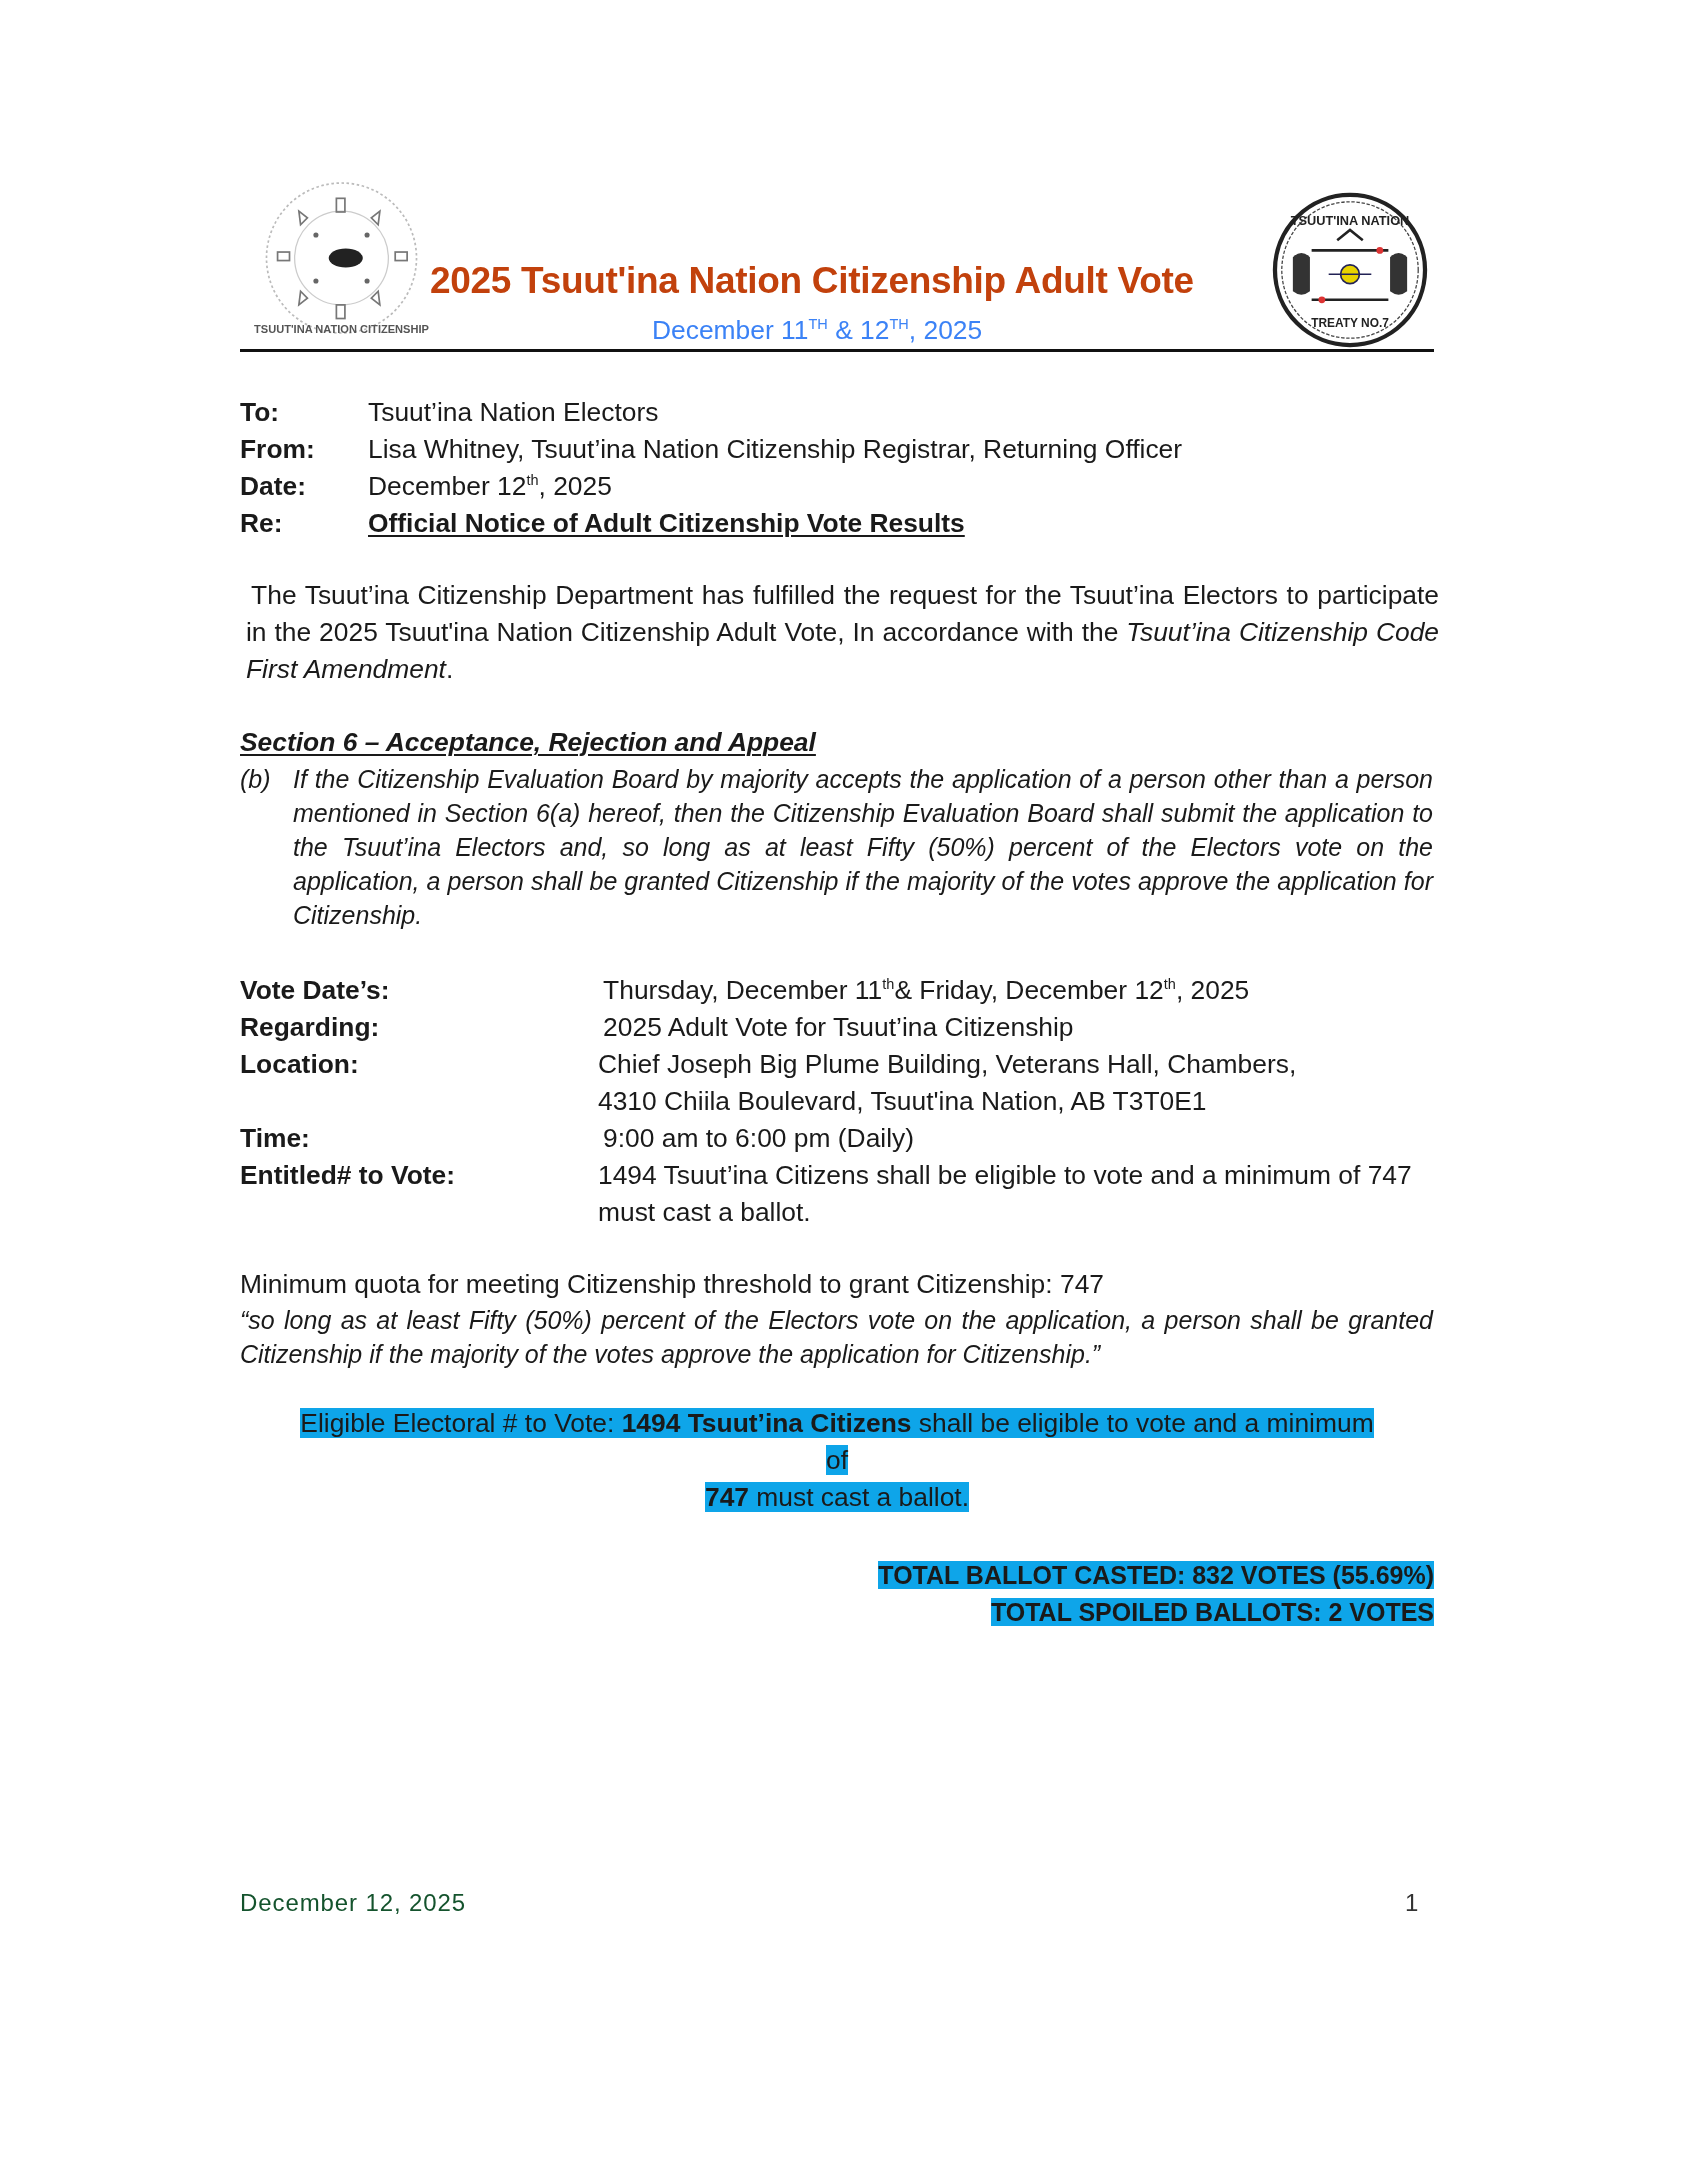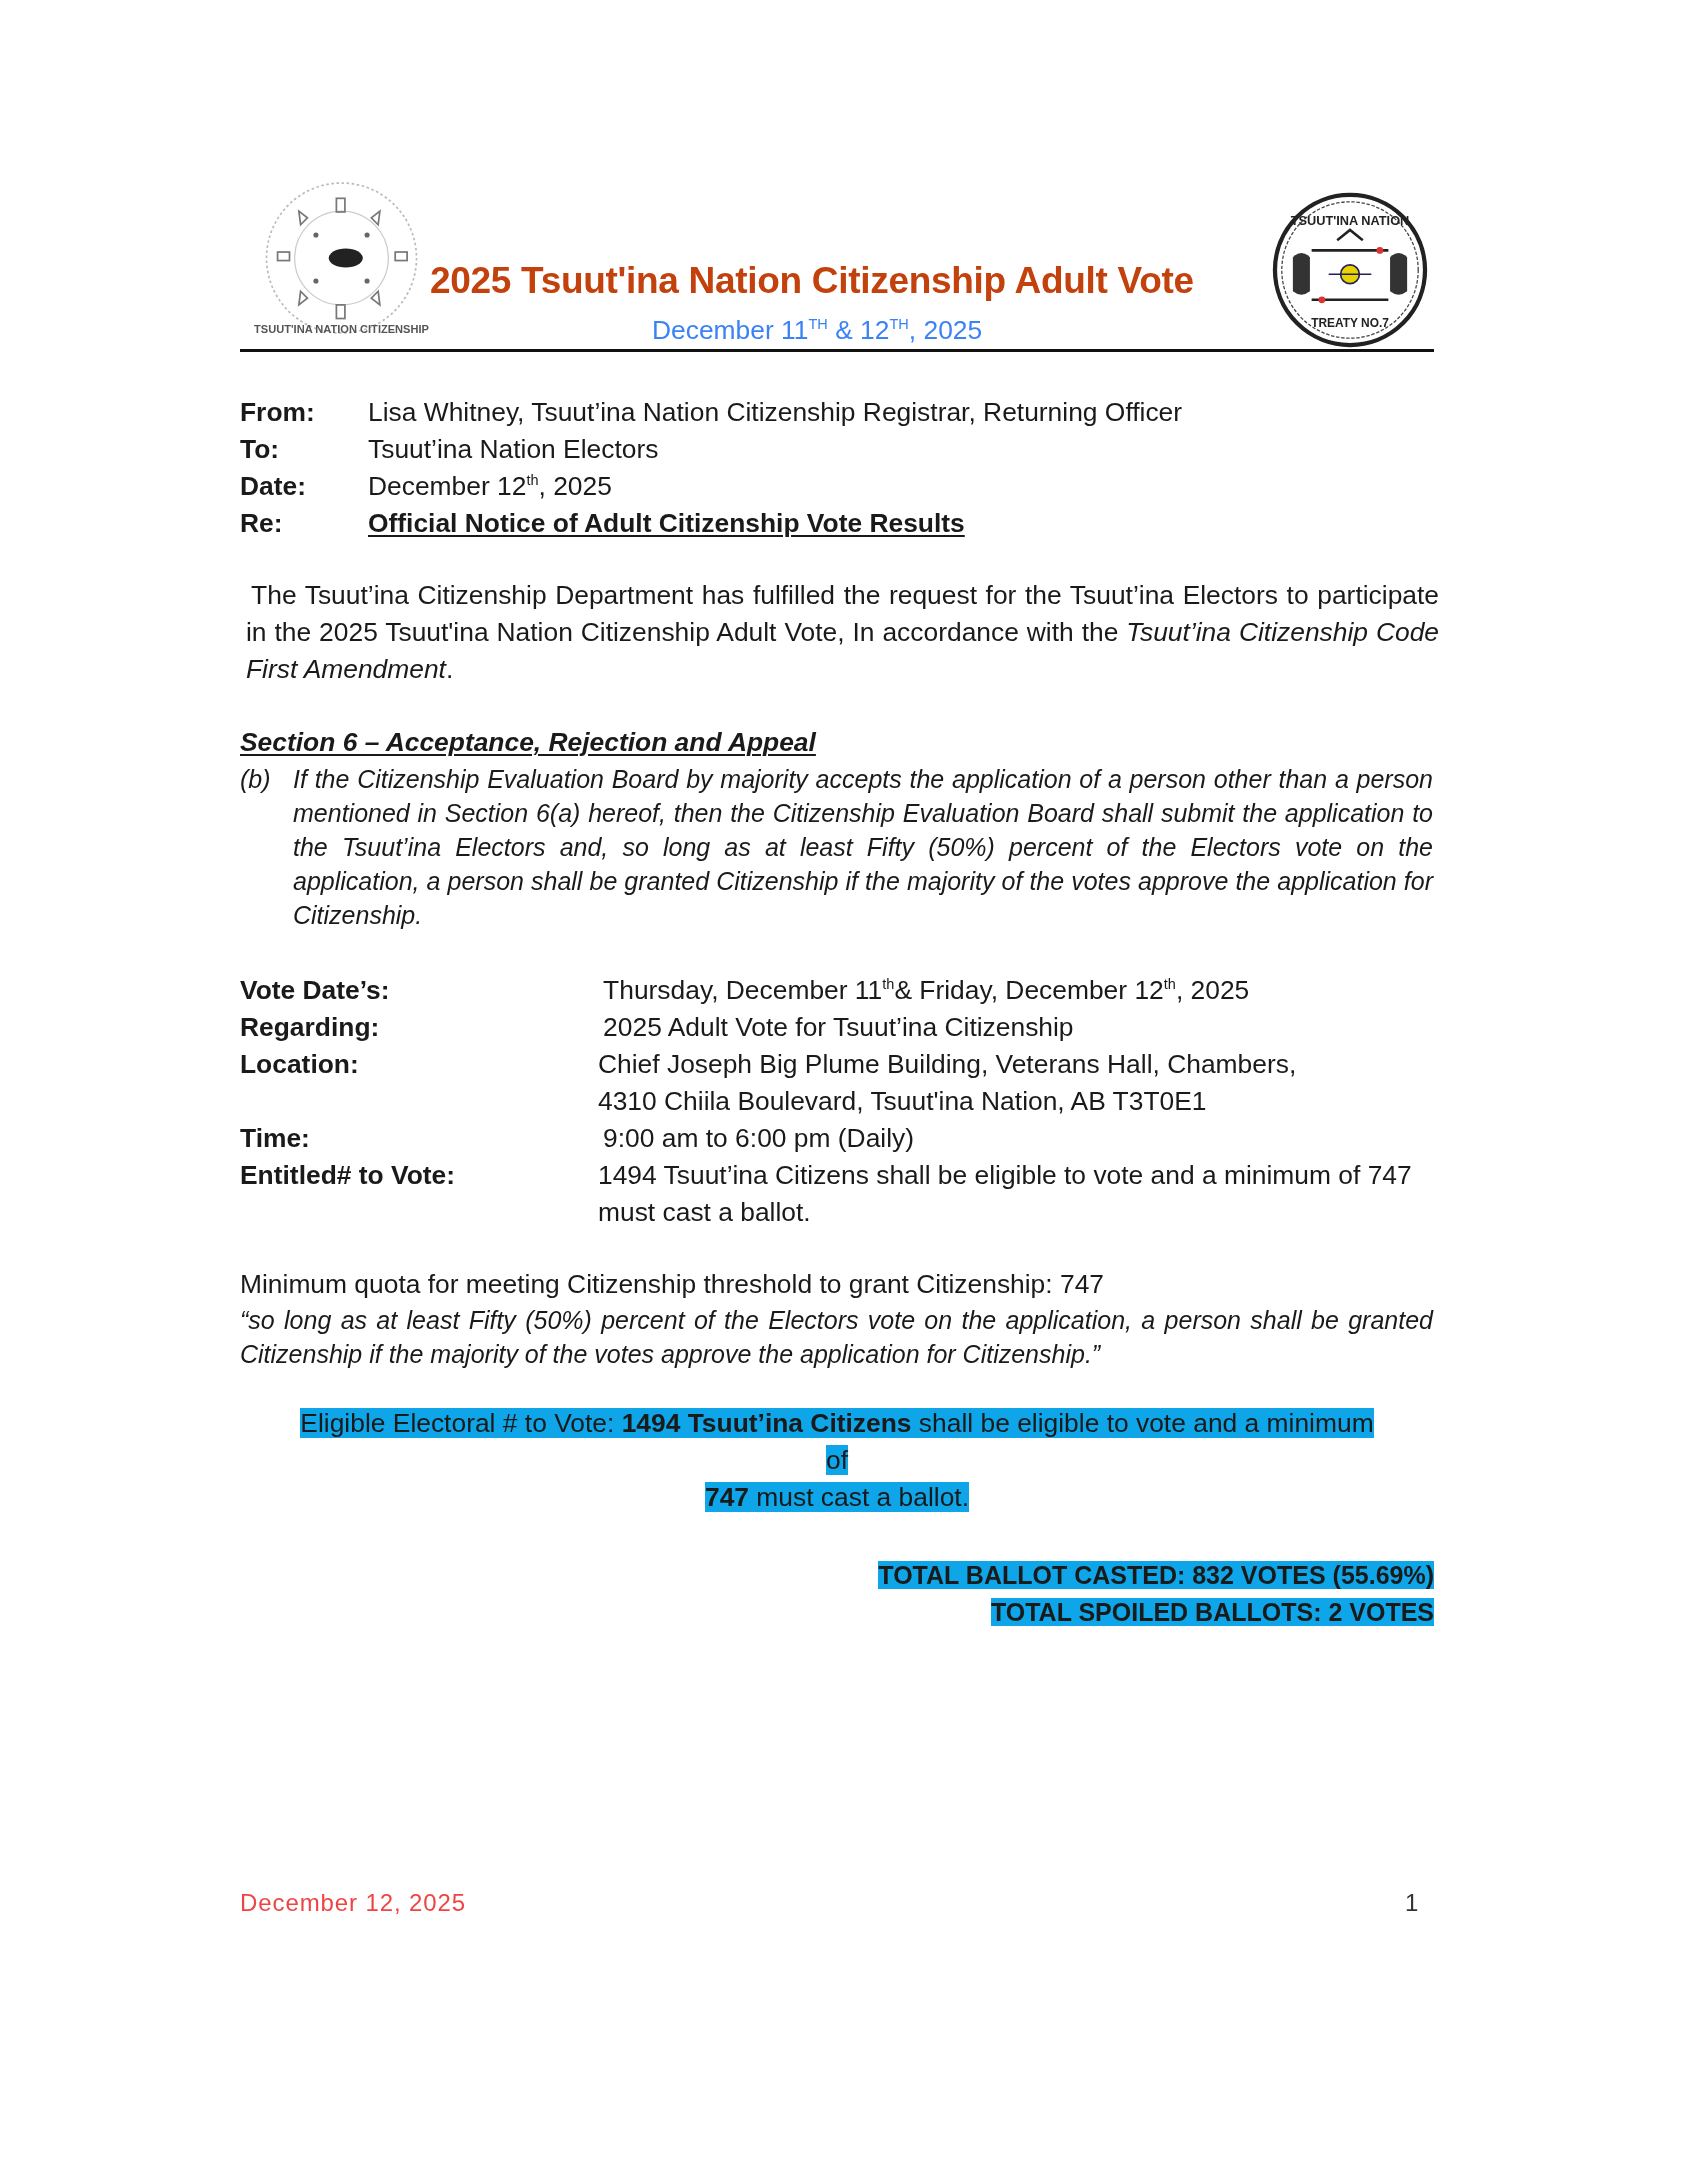--- a/index.html
+++ b/index.html
@@ -41,21 +41,21 @@
   .quota { left: 240px; top: 1267px; font-size: 26.4px; line-height: 34px; white-space: nowrap; }
   .quote { left: 240px; top: 1303px; width: 1193px; font-size: 25px; line-height: 34px; font-style: italic; text-align: justify; }
 
   
   .hl { background: #0ea5e9; }
   .eligible { left: 240px; top: 1405px; width: 1194px; font-size: 26.4px; line-height: 37px; text-align: center; }
   .eligible b { font-weight: bold; }
   .totals { left: 240px; top: 1557px; width: 1194px; font-size: 25px; line-height: 37px; font-weight: bold; text-align: right; }
 
   
-  .footer-date { left: 240px; top: 1889px; font-size: 24px; color: #ef4444; white-space: nowrap; letter-spacing: 0.9px; }
+  .footer-date { left: 240px; top: 1889px; font-size: 24px; color: #14532d; white-space: nowrap; letter-spacing: 0.9px; }
   .page-num { left: 1405px; top: 1889px; font-size: 24px; color: #333; }
 </style>
 </head>
 <body>
 
 <div class="abs logo-left">
   <svg width="179" height="162" viewBox="0 0 210 190">
     <circle cx="105" cy="95" r="88" fill="none" stroke="#bbb" stroke-width="2" stroke-dasharray="3 3"></circle>
     <circle cx="105" cy="95" r="55" fill="none" stroke="#ccc" stroke-width="1.5"></circle>
     <g fill="#666">
@@ -96,26 +96,26 @@
     <text x="95" y="162" font-size="14" font-weight="bold" text-anchor="middle" fill="#222" font-family="Liberation Sans, sans-serif">TREATY NO.7</text>
   </svg>
 </div>
 
 <div class="abs title">2025 Tsuut'ina Nation Citizenship Adult Vote</div>
 <div class="abs subtitle"><span>December 11</span><sup>TH</sup><span> &amp; 12</span><sup>TH</sup><span>, 2025</span></div>
 <div class="abs rule"></div>
 
 <div class="abs memo">
   <div class="memo-row">
+    <span class="memo-label">To:</span>
+    <span>Tsuut’ina Nation Electors</span>
+  </div>
+  <div class="memo-row">
     <span class="memo-label">From:</span>
     <span>Lisa Whitney, Tsuut’ina Nation Citizenship Registrar, Returning Officer</span>
-  </div>
-  <div class="memo-row">
-    <span class="memo-label">To:</span>
-    <span>Tsuut’ina Nation Electors</span>
   </div>
   <div class="memo-row">
     <span class="memo-label">Date:</span>
     <span><span>December 12</span><sup>th</sup><span>, 2025</span></span>
   </div>
   <div class="memo-row">
     <span class="memo-label">Re:</span>
     <span class="memo-re">Official Notice of Adult Citizenship Vote Results</span>
   </div>
 </div>

